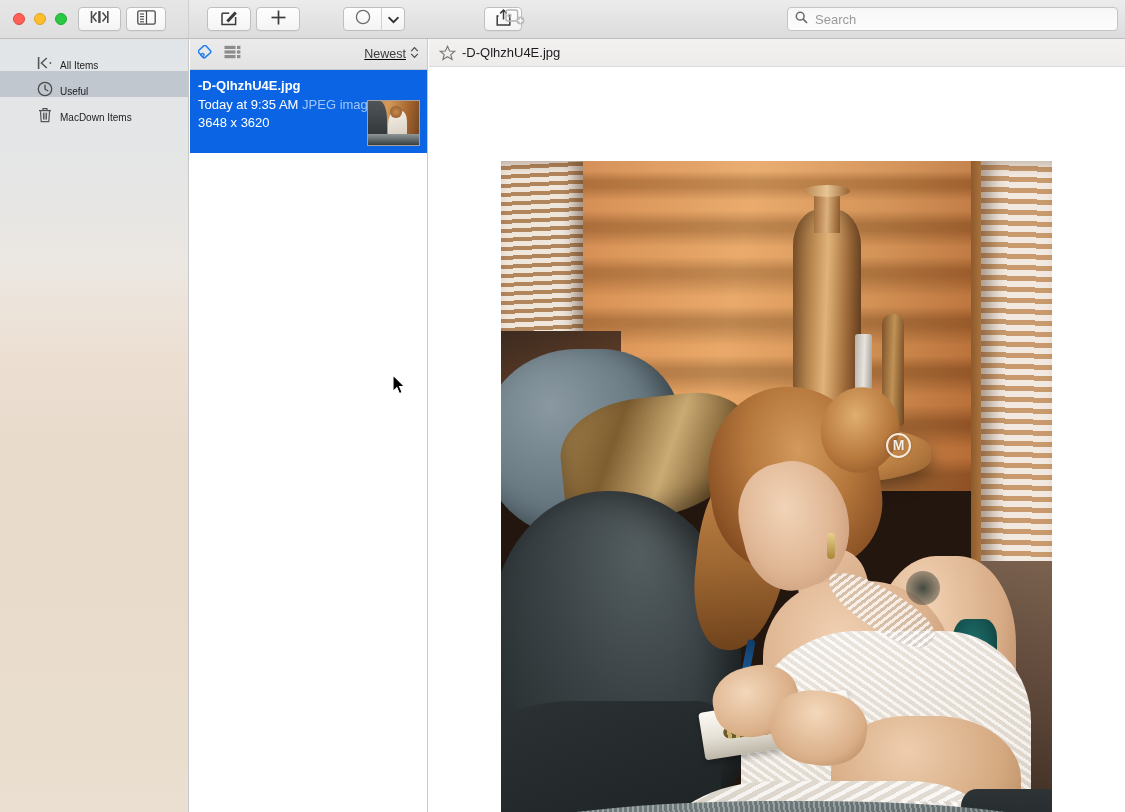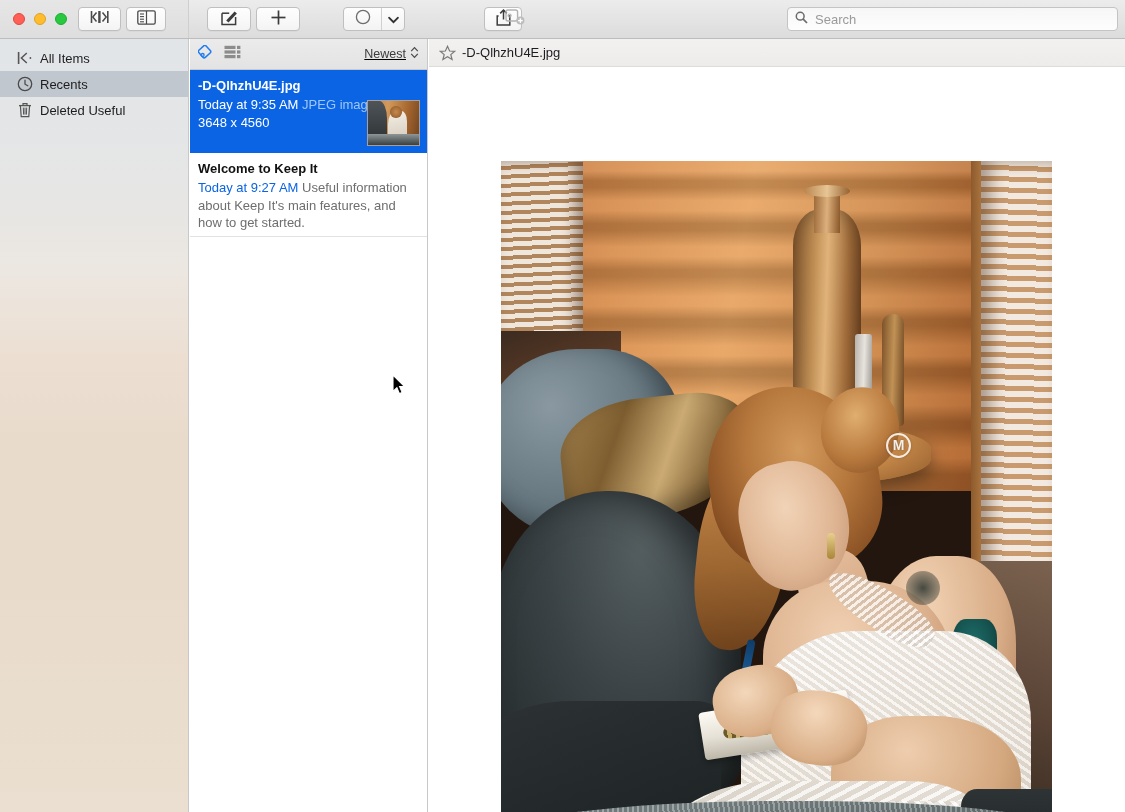--- a/index.html
+++ b/index.html
@@ -67,22 +67,22 @@
   
   #sidebar {
     position: absolute; left: 0; top: 39px; width: 189px; height: 773px;
     background: linear-gradient(to bottom,
        #e2e5e8 0%, #e3e5e7 8%, #e6e6e5 20%, #ece7e1 30%,
        #ecdfd2 41%, #e9dbcc 52%, #e9dbcb 70%, #e9ddcd 86%, #eadfd0 100%);
     border-right: 1px solid #c8c8c8;
     overflow: hidden;
   }
   .side-item {
-    position: relative; height: 26px; display: flex; align-items: center;
-    padding-left: 16px; font-size: 13px; color: #1d1d1f;
+    position: relative; height: 26px; display: flex; align-items: flex-end;
+    padding-left: 36px; font-size: 10px; color: #1d1d1f;
   }
   .side-item.selected { background: rgba(140,150,165,0.38); }
   .side-item .si-icon { width: 17px; height: 17px; margin-right: 7px; display: flex; align-items: center; justify-content: center; flex: 0 0 17px; }
   .side-item .si-label { line-height: 1; }
 
   
   #list {
     position: absolute; left: 190px; top: 39px; width: 238px; height: 773px;
     background: #ffffff; border-right: 1px solid #c8c8c8; overflow: hidden;
   }
@@ -471,36 +471,36 @@
       <span class="si-label">All Items</span>
     </div>
 
     <div class="side-item selected">
       <span class="si-icon">
         <svg width="16" height="16" viewBox="0 0 16 16">
           <circle cx="8" cy="8" r="6.7" stroke="#4a4a4a" stroke-width="1.3" fill="none"></circle>
           <path d="M8 4.2 L8 8.2 L10.8 9.8" stroke="#4a4a4a" stroke-width="1.3" fill="none" stroke-linecap="round"></path>
         </svg>
       </span>
-      <span class="si-label">Recents</span>
+      <span class="si-label">Useful</span>
     </div>
 
 
     <div class="side-item">
       <span class="si-icon">
         <svg width="14" height="16" viewBox="0 0 14 16">
           <path d="M2.4 3.6 L3.2 14.6 L10.8 14.6 L11.6 3.6" stroke="#555" stroke-width="1.2" fill="none"></path>
           <line x1="1" y1="3.6" x2="13" y2="3.6" stroke="#555" stroke-width="1.3"></line>
           <path d="M5 3.4 L5 1.6 L9 1.6 L9 3.4" stroke="#555" stroke-width="1.2" fill="none"></path>
           <line x1="5.3" y1="5.6" x2="5.6" y2="12.6" stroke="#555" stroke-width="1"></line>
           <line x1="7" y1="5.6" x2="7" y2="12.6" stroke="#555" stroke-width="1"></line>
           <line x1="8.7" y1="5.6" x2="8.4" y2="12.6" stroke="#555" stroke-width="1"></line>
         </svg>
       </span>
-      <span class="si-label">Deleted Useful</span>
+      <span class="si-label">MacDown Items</span>
     </div>
   </div>
 
   <div id="list">
 
     <div id="list-header">
       <span style="display:flex;align-items:center;">
         <span>
           <svg width="17" height="15" viewBox="0 0 17 15">
             <path d="M9.5 1.3 L3 1.3 A1.7 1.7 0 0 0 1.3 3 L1.3 9.2 A1.7 1.7 0 0 0 3 10.9 L9.5 10.9 A1.7 1.7 0 0 0 11.2 9.2 L11.2 3 A1.7 1.7 0 0 0 9.5 1.3 Z" stroke="#1f7cf2" stroke-width="1.5" fill="none" transform="rotate(-42 7 6)"></path>
@@ -529,38 +529,31 @@
           </svg>
         </span>
       </span>
     </div>
 
     <div class="li selected" style="height:83px;">
       <div class="li-title">-D-QlhzhU4E.jpg</div>
       <div class="li-body">
         <span class="li-date">Today at 9:35 AM</span>
         <span class="li-meta">JPEG image</span><br>
-        <span>3648 x 4560</span>
+        <span>3648 x 3620</span>
       </div>
       <div class="li-thumb">
         <div class="tb" style="background:linear-gradient(100deg,#b8763f 0%,#d39a5c 35%,#a7672f 70%,#6e4320 100%);"></div>
         <div class="tb" style="left:0;top:0;width:38%;height:100%;background:linear-gradient(180deg,#4e5458 0%,#2b3032 100%);border-radius:0 40% 0 0;"></div>
         <div class="tb" style="left:40%;top:22%;width:36%;height:78%;background:linear-gradient(170deg,#f4efe6,#cfc6b6);border-radius:40% 30% 0 0;"></div>
         <div class="tb" style="left:44%;top:12%;width:22%;height:26%;background:radial-gradient(circle,#c68a4e,#8b5526);border-radius:50%;"></div>
         <div class="tb" style="left:0;top:76%;width:100%;height:24%;background:linear-gradient(180deg,#8d9698,#3a4041);"></div>
       </div>
     </div>
 
-    <div class="li" style="height:84px;">
-      <div class="li-title">Welcome to Keep It</div>
-      <div class="li-body">
-        <span class="li-date">Today at 9:27 AM</span>
-        <span>Useful information about Keep It's main features, and how to get started.</span>
-      </div>
-    </div>
   </div>
 
   <div id="detail">
 
     <div class="meta-row title">
       <span class="mr-icon">
         <svg width="17" height="16" viewBox="0 0 17 16">
           <path d="M8.5 1.3 L10.6 6 L15.7 6.3 L11.8 9.6 L13.1 14.5 L8.5 11.8 L3.9 14.5 L5.2 9.6 L1.3 6.3 L6.4 6 Z" stroke="#7a7a7a" stroke-width="1.2" fill="none"></path>
         </svg>
       </span>

